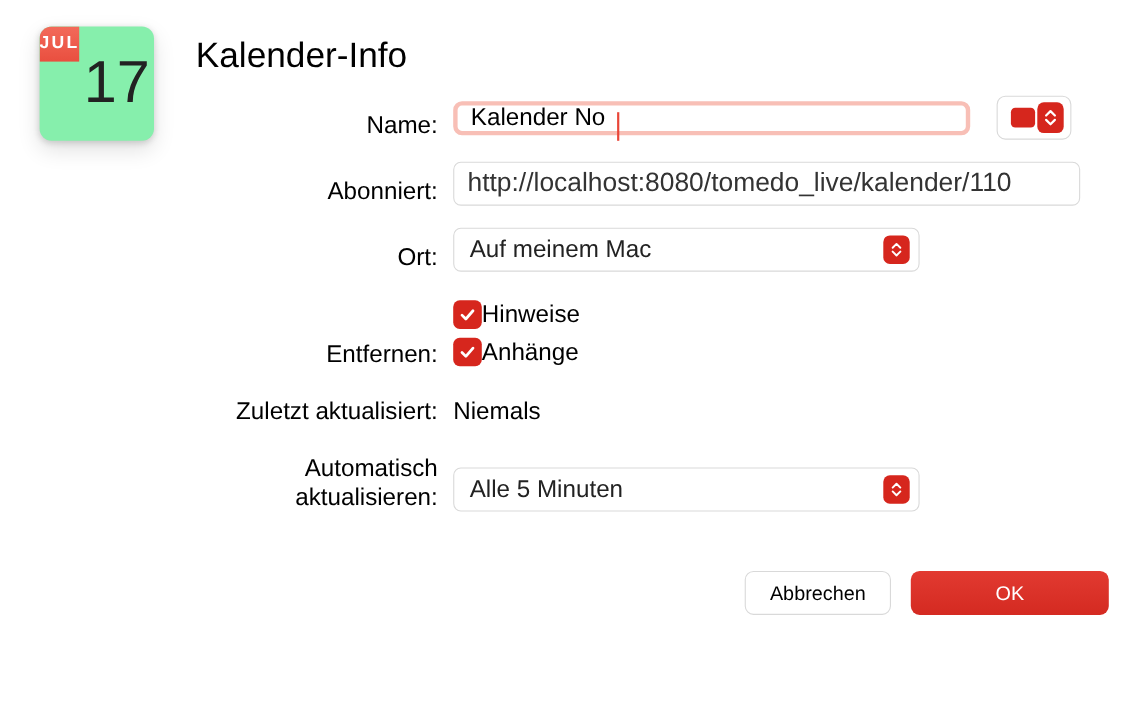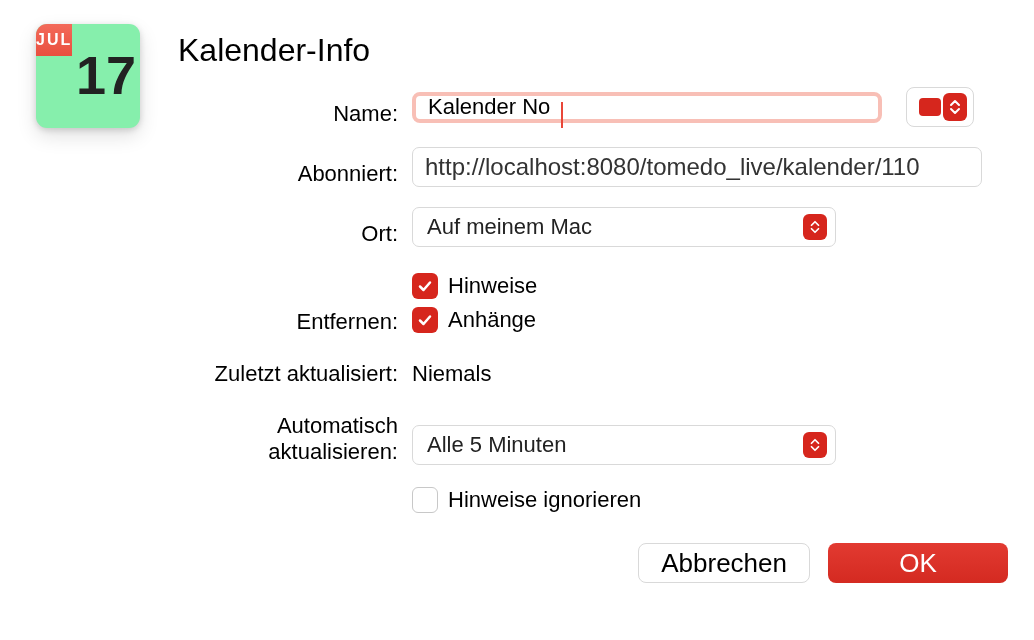--- a/index.html
+++ b/index.html
@@ -44,21 +44,21 @@
     display: flex;
     align-items: center;
     justify-content: center;
   }
   .cal-icon-day {
     flex: 1;
     display: flex;
     align-items: center;
     justify-content: center;
     font-size: 54px;
-    font-weight: 700;
+    font-weight: 400;
     line-height: 1;
     color: #222;
     padding-bottom: 2px;
   }
   
   .form-body {
     flex: 1;
     min-width: 0;
   }
   .section-title {
@@ -175,21 +175,21 @@
     border-radius: 6px;
     background: #d6261d;
     display: flex;
     flex-direction: column;
     align-items: center;
     justify-content: center;
   }
   .checkbox-row {
     display: flex;
     align-items: center;
-    gap: 10px;
+    gap: 0;
     height: 30px;
   }
   .checkbox {
     width: 26px;
     height: 26px;
     border-radius: 6px;
     display: flex;
     align-items: center;
     justify-content: center;
     flex-shrink: 0;
@@ -206,21 +206,21 @@
   .button-row {
     display: flex;
     justify-content: flex-end;
     gap: 18px;
     padding-right: 26px;
     margin-top: 28px;
   }
   .btn {
     height: 40px;
     border-radius: 8px;
-    font-size: 26px;
+    font-size: 18px;
     padding: 0 22px;
     display: flex;
     align-items: center;
     justify-content: center;
     cursor: pointer;
   }
   .btn-cancel {
     background: #fff;
     border: 1px solid #d9d9d9;
     color: #000;
@@ -333,26 +333,20 @@
             <svg width="12" height="7" viewBox="0 0 12 8">
                 <path d="M2 2 L6 6 L10 2" stroke="#fff" stroke-width="2" fill="none" stroke-linecap="round" stroke-linejoin="round"></path>
               </svg>
           </div>
         </div>
       </div>
     </div>
 
     <div class="row">
       <div class="label"></div>
-      <div class="field">
-        <div class="checkbox-row">
-          <div class="checkbox unchecked"></div>
-          <span>Hinweise ignorieren</span>
-        </div>
-      </div>
     </div>
 
     <div class="button-row">
       <div class="btn btn-cancel">Abbrechen</div>
       <div class="btn btn-ok">OK</div>
     </div>
 
   </div>
 </div>
 

